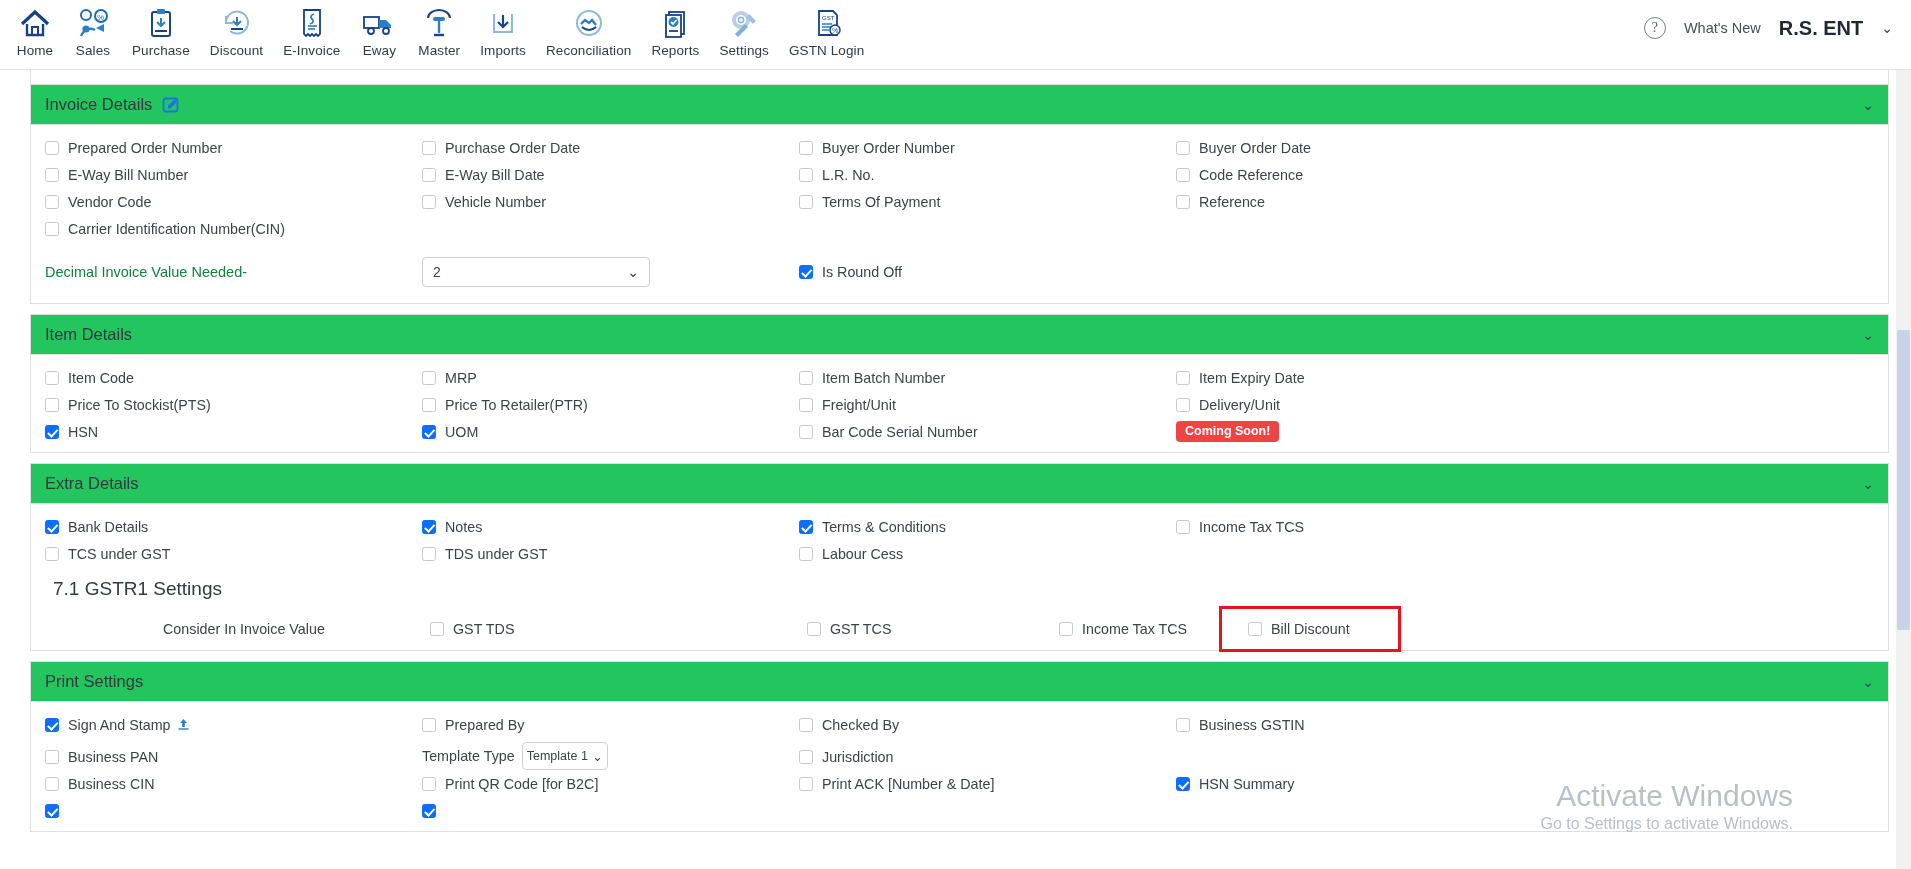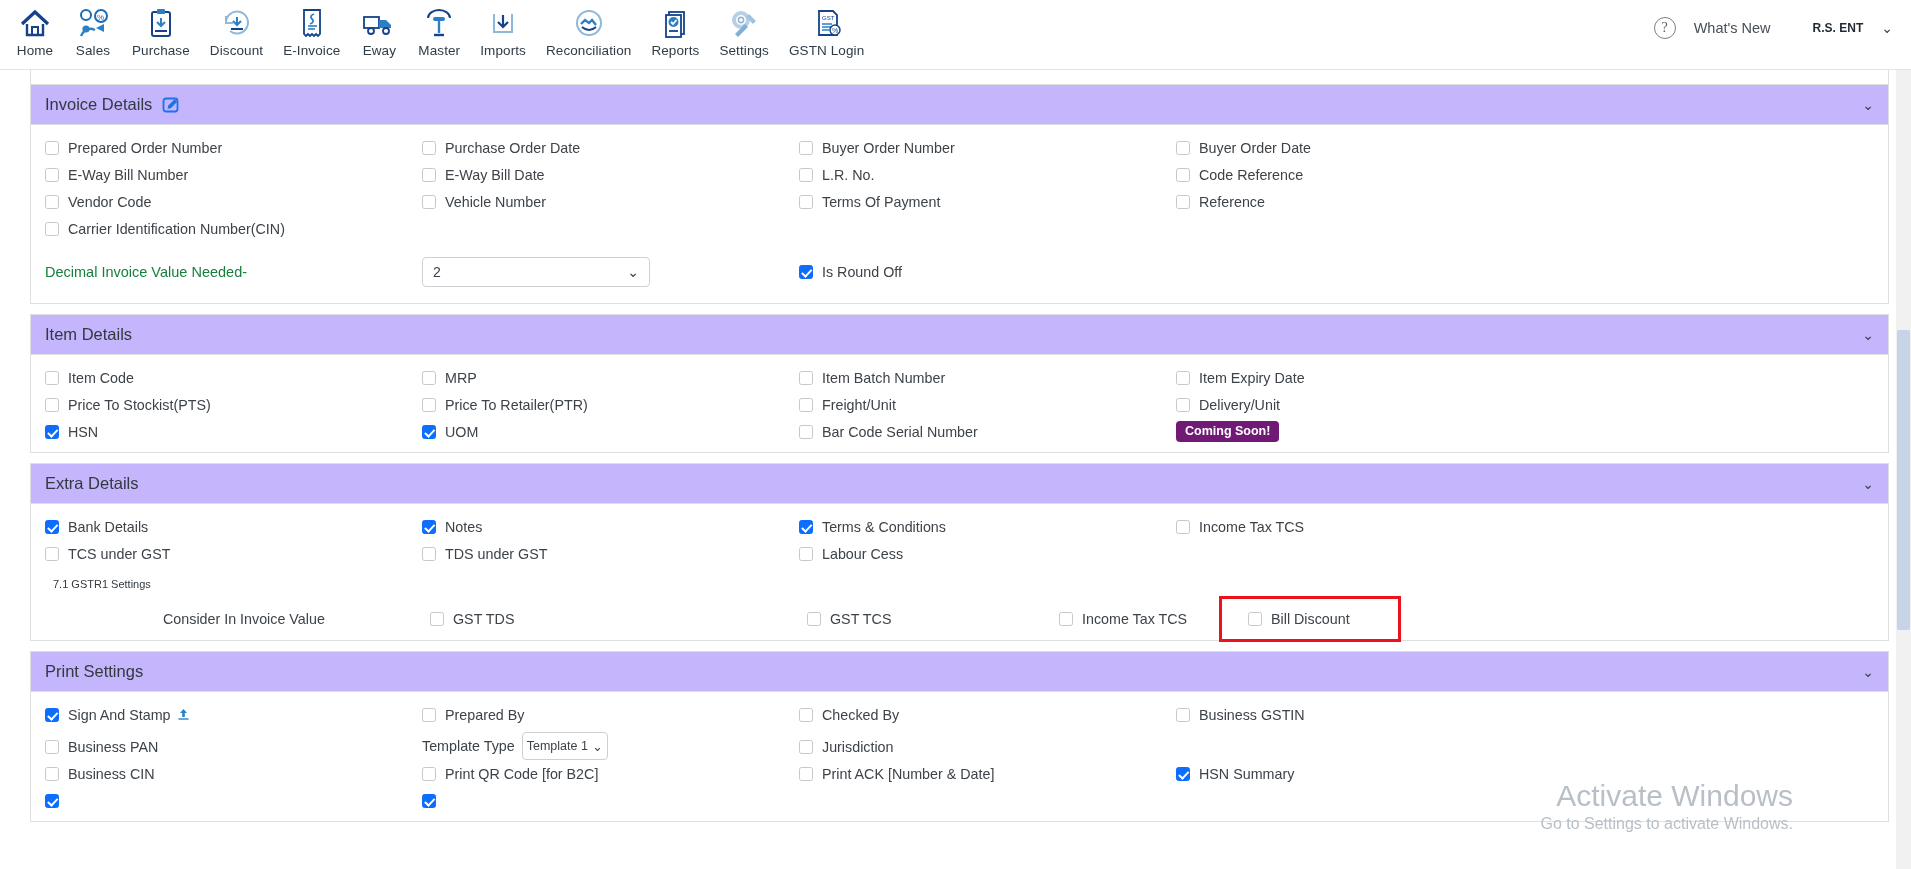--- a/index.html
+++ b/index.html
@@ -40,21 +40,21 @@
     margin-left: auto; display: flex; align-items: center;
     height: 56px; padding-right: 18px; gap: 18px;
   }
   .help-circle {
     width: 22px; height: 22px; border-radius: 50%;
     border: 1.6px solid #7a7f85; color: #5c6168;
     font-size: 14px; display: flex; align-items: center; justify-content: center;
     font-family: "Liberation Serif", serif;
   }
   .whats-new { font-size: 14.5px; color: #474e55; white-space: nowrap; }
-  .user-name { font-size: 12px; color: #1f2933; font-weight: bold; white-space: nowrap; margin-left: 24px; }
+  .user-name { font-size: 20px; color: #1f2933; font-weight: bold; white-space: nowrap; }
   .chev { color: #3b4450; font-size: 14px; }
 
   
   .page {
     position: absolute; top: 70px; left: 0;
     width: 1911px; height: 799px;
     background: #ffffff;
     overflow: hidden;
   }
   .scroll-track {
@@ -65,21 +65,21 @@
     position: absolute; top: 260px; right: 1px; width: 13px; height: 300px;
     background: #c7d4e8; border-radius: 2px;
   }
 
   .card {
     margin: 0 22px 10px 30px;
     border: 1px solid #dfdfdf;
     background: #fff;
   }
   .card-head {
-    background: #c4b5fd;
+    background: #22c55e;
     border-bottom: 1px solid #dfdfdf;
     height: 40px;
     display: flex; align-items: center;
     padding: 0 14px 0 14px;
     position: relative;
   }
   .card-title { font-size: 16.5px; color: #32393f; }
   .edit-icon { margin-left: 10px; display: inline-flex; }
   .head-chev {
     position: absolute; right: 14px; top: 50%; transform: translateY(-50%);
@@ -110,42 +110,42 @@
   .cb.on { background: #0d6efd; border-color: #0d6efd; }
   .cb.on:after {
     content: ""; position: absolute;
     left: 4px; top: 1px; width: 3.5px; height: 7.5px;
     border: solid #fff; border-width: 0 2px 2px 0;
     transform: rotate(43deg);
   }
   .opt-label { font-size: 14.3px; color: #3d4349; white-space: nowrap; }
 
   .badge-soon {
-    background: #701a75; color: #fff; font-weight: bold;
+    background: #ef4444; color: #fff; font-weight: bold;
     font-size: 12.5px; border-radius: 4px;
     padding: 3px 9px; display: inline-block; line-height: 1.15;
   }
 
   
   .drow {
     display: grid; grid-template-columns: 377px 377px 377px auto;
     align-items: center; margin-top: 12px; height: 42px;
   }
   .drow-label { font-size: 14.5px; color: #15803d; }
   .sel {
     height: 30px; border: 1px solid #ccd0d4; border-radius: 4px;
     background: #fff; font-size: 14px; color: #3d4349;
     display: flex; align-items: center; justify-content: space-between;
     padding: 0 10px; cursor: pointer;
   }
   .sel-wide { width: 228px; }
   .sel-small { width: 86px; font-size: 12.5px; padding: 0 4px; height: 28px; }
 
   
-  .sub-title { font-size: 11px; color: #32393f; margin: 14px 0 6px 8px; }
+  .sub-title { font-size: 19px; color: #32393f; margin: 14px 0 6px 8px; }
   .gstr-row {
     display: grid; grid-template-columns: 377px 377px 252px auto;
     align-items: center; height: 34px; padding-left: 8px;
   }
   .gstr-label { font-size: 14.3px; color: #3d4349; padding-left: 110px; }
 
   .redbox {
     border: 3px solid #e8131b;
     padding: 10px 12px 10px 26px;
     display: flex; align-items: center;

